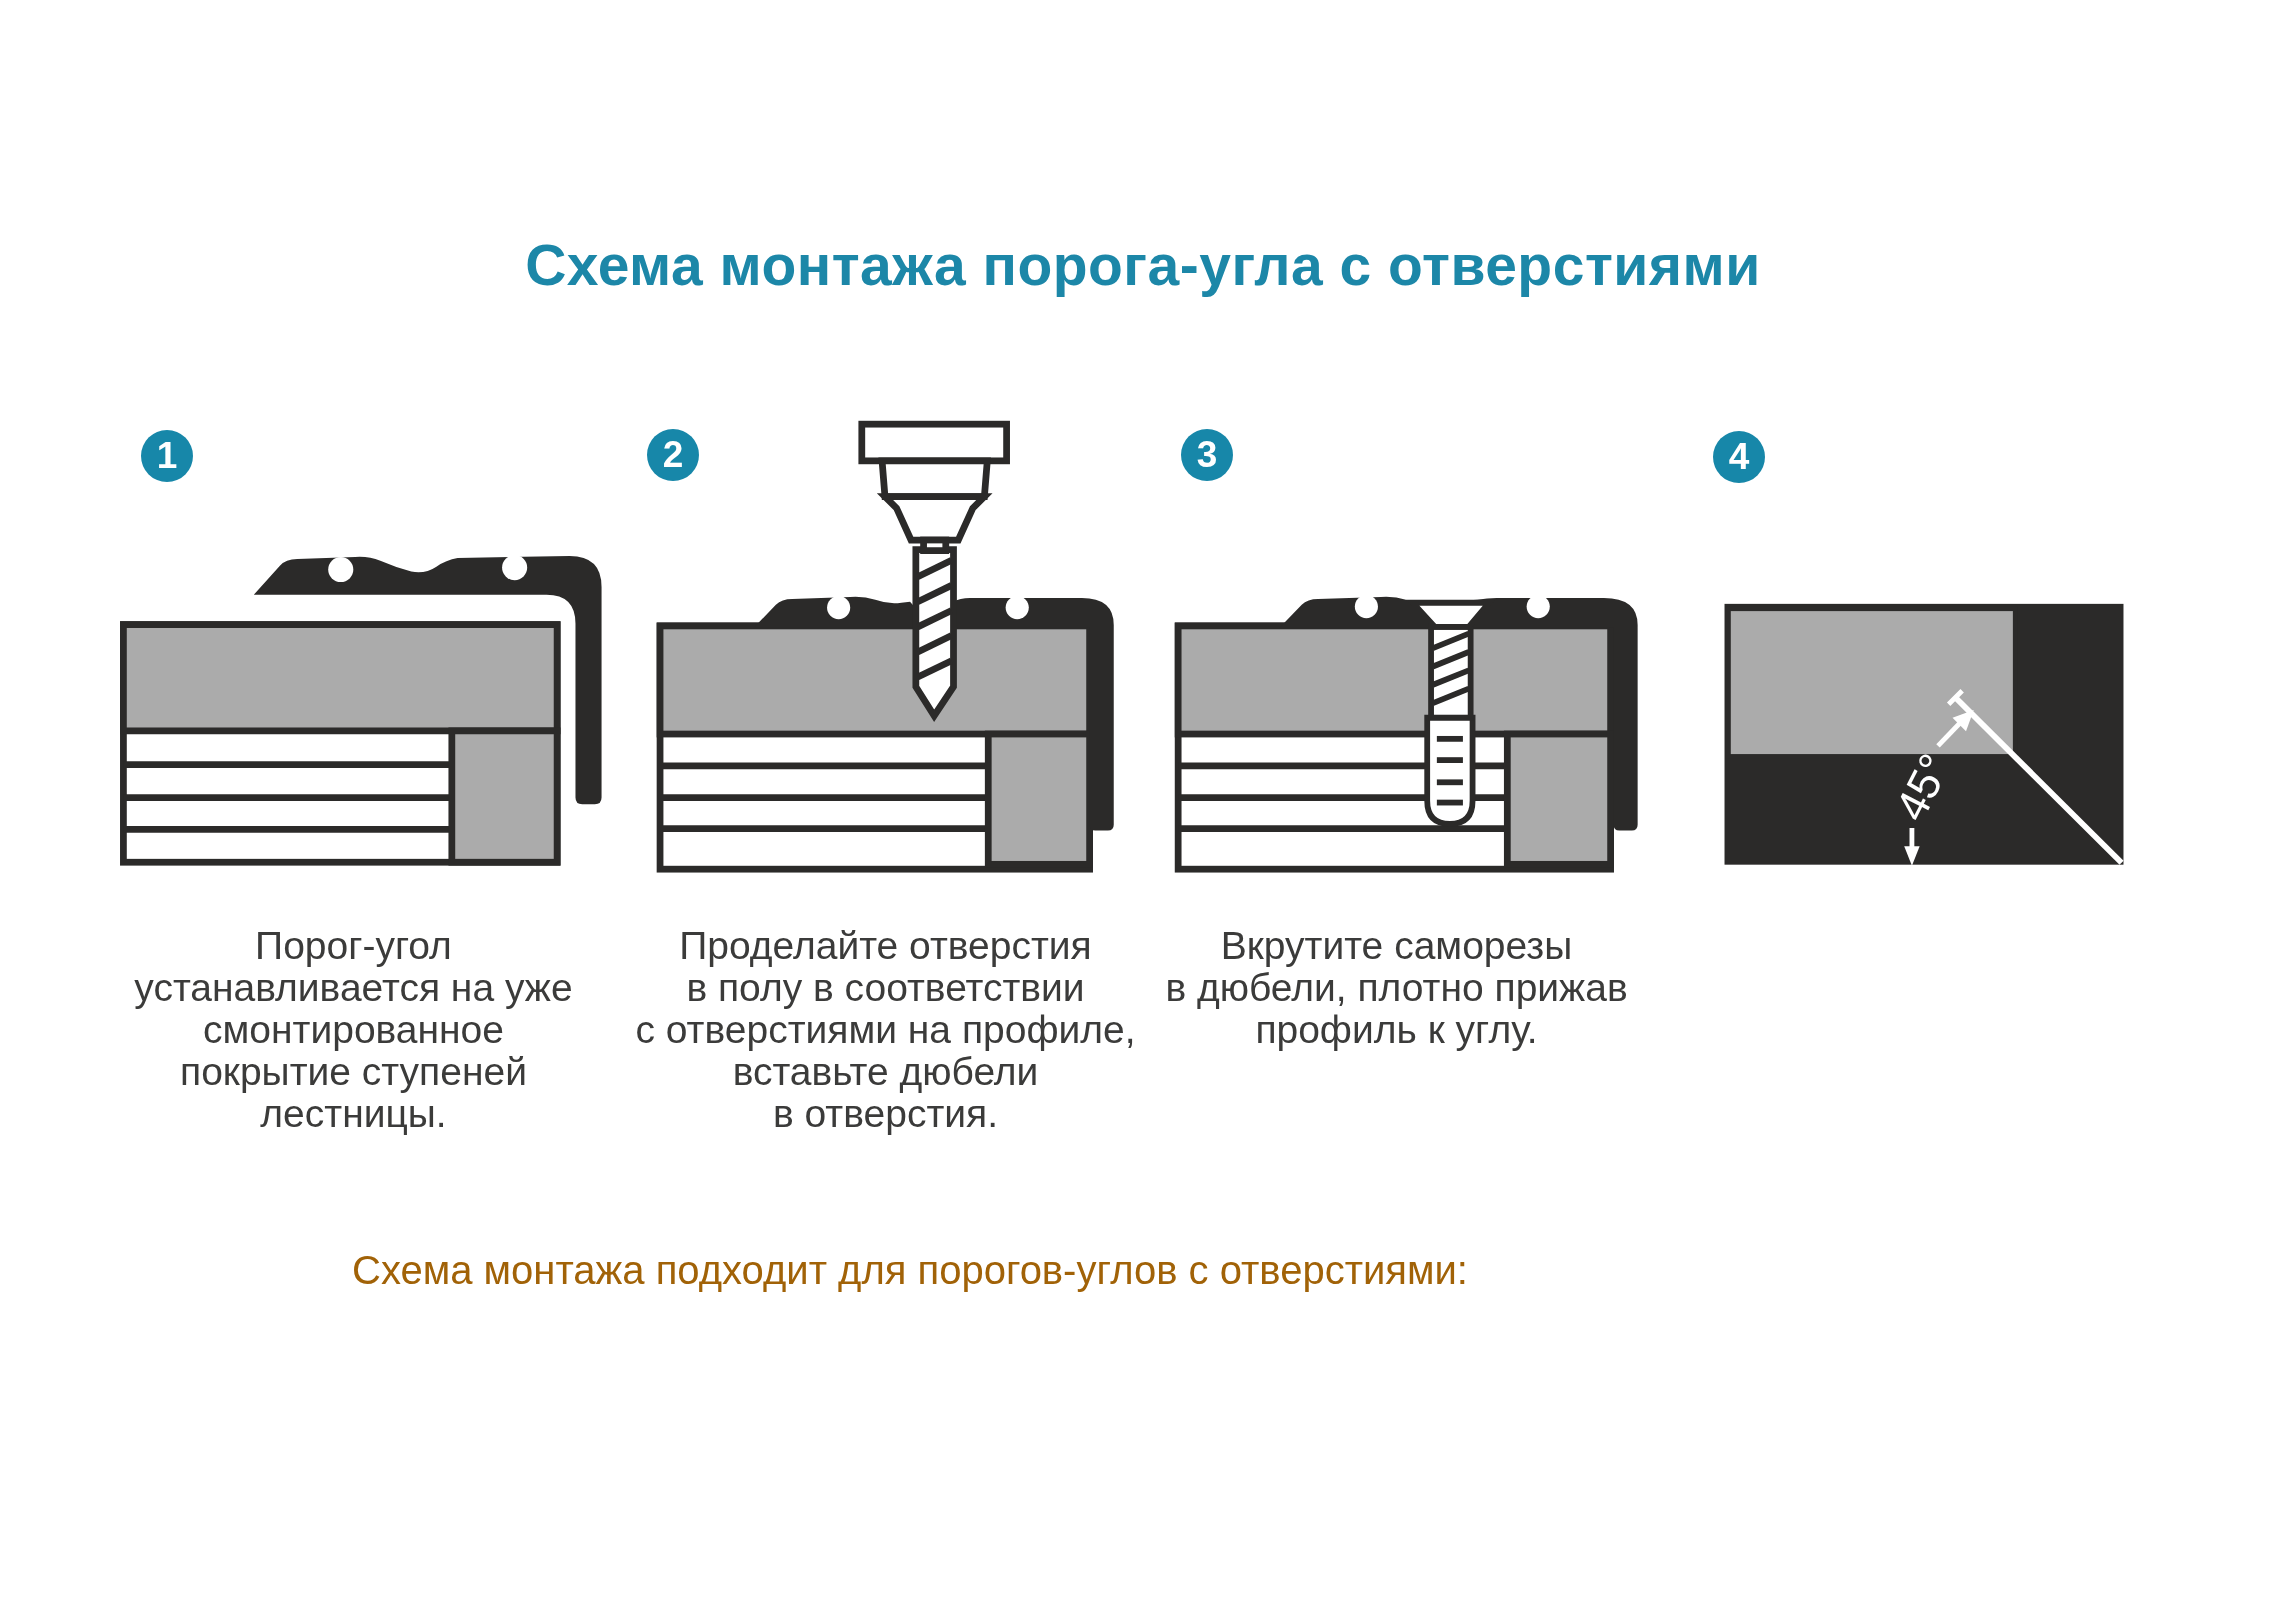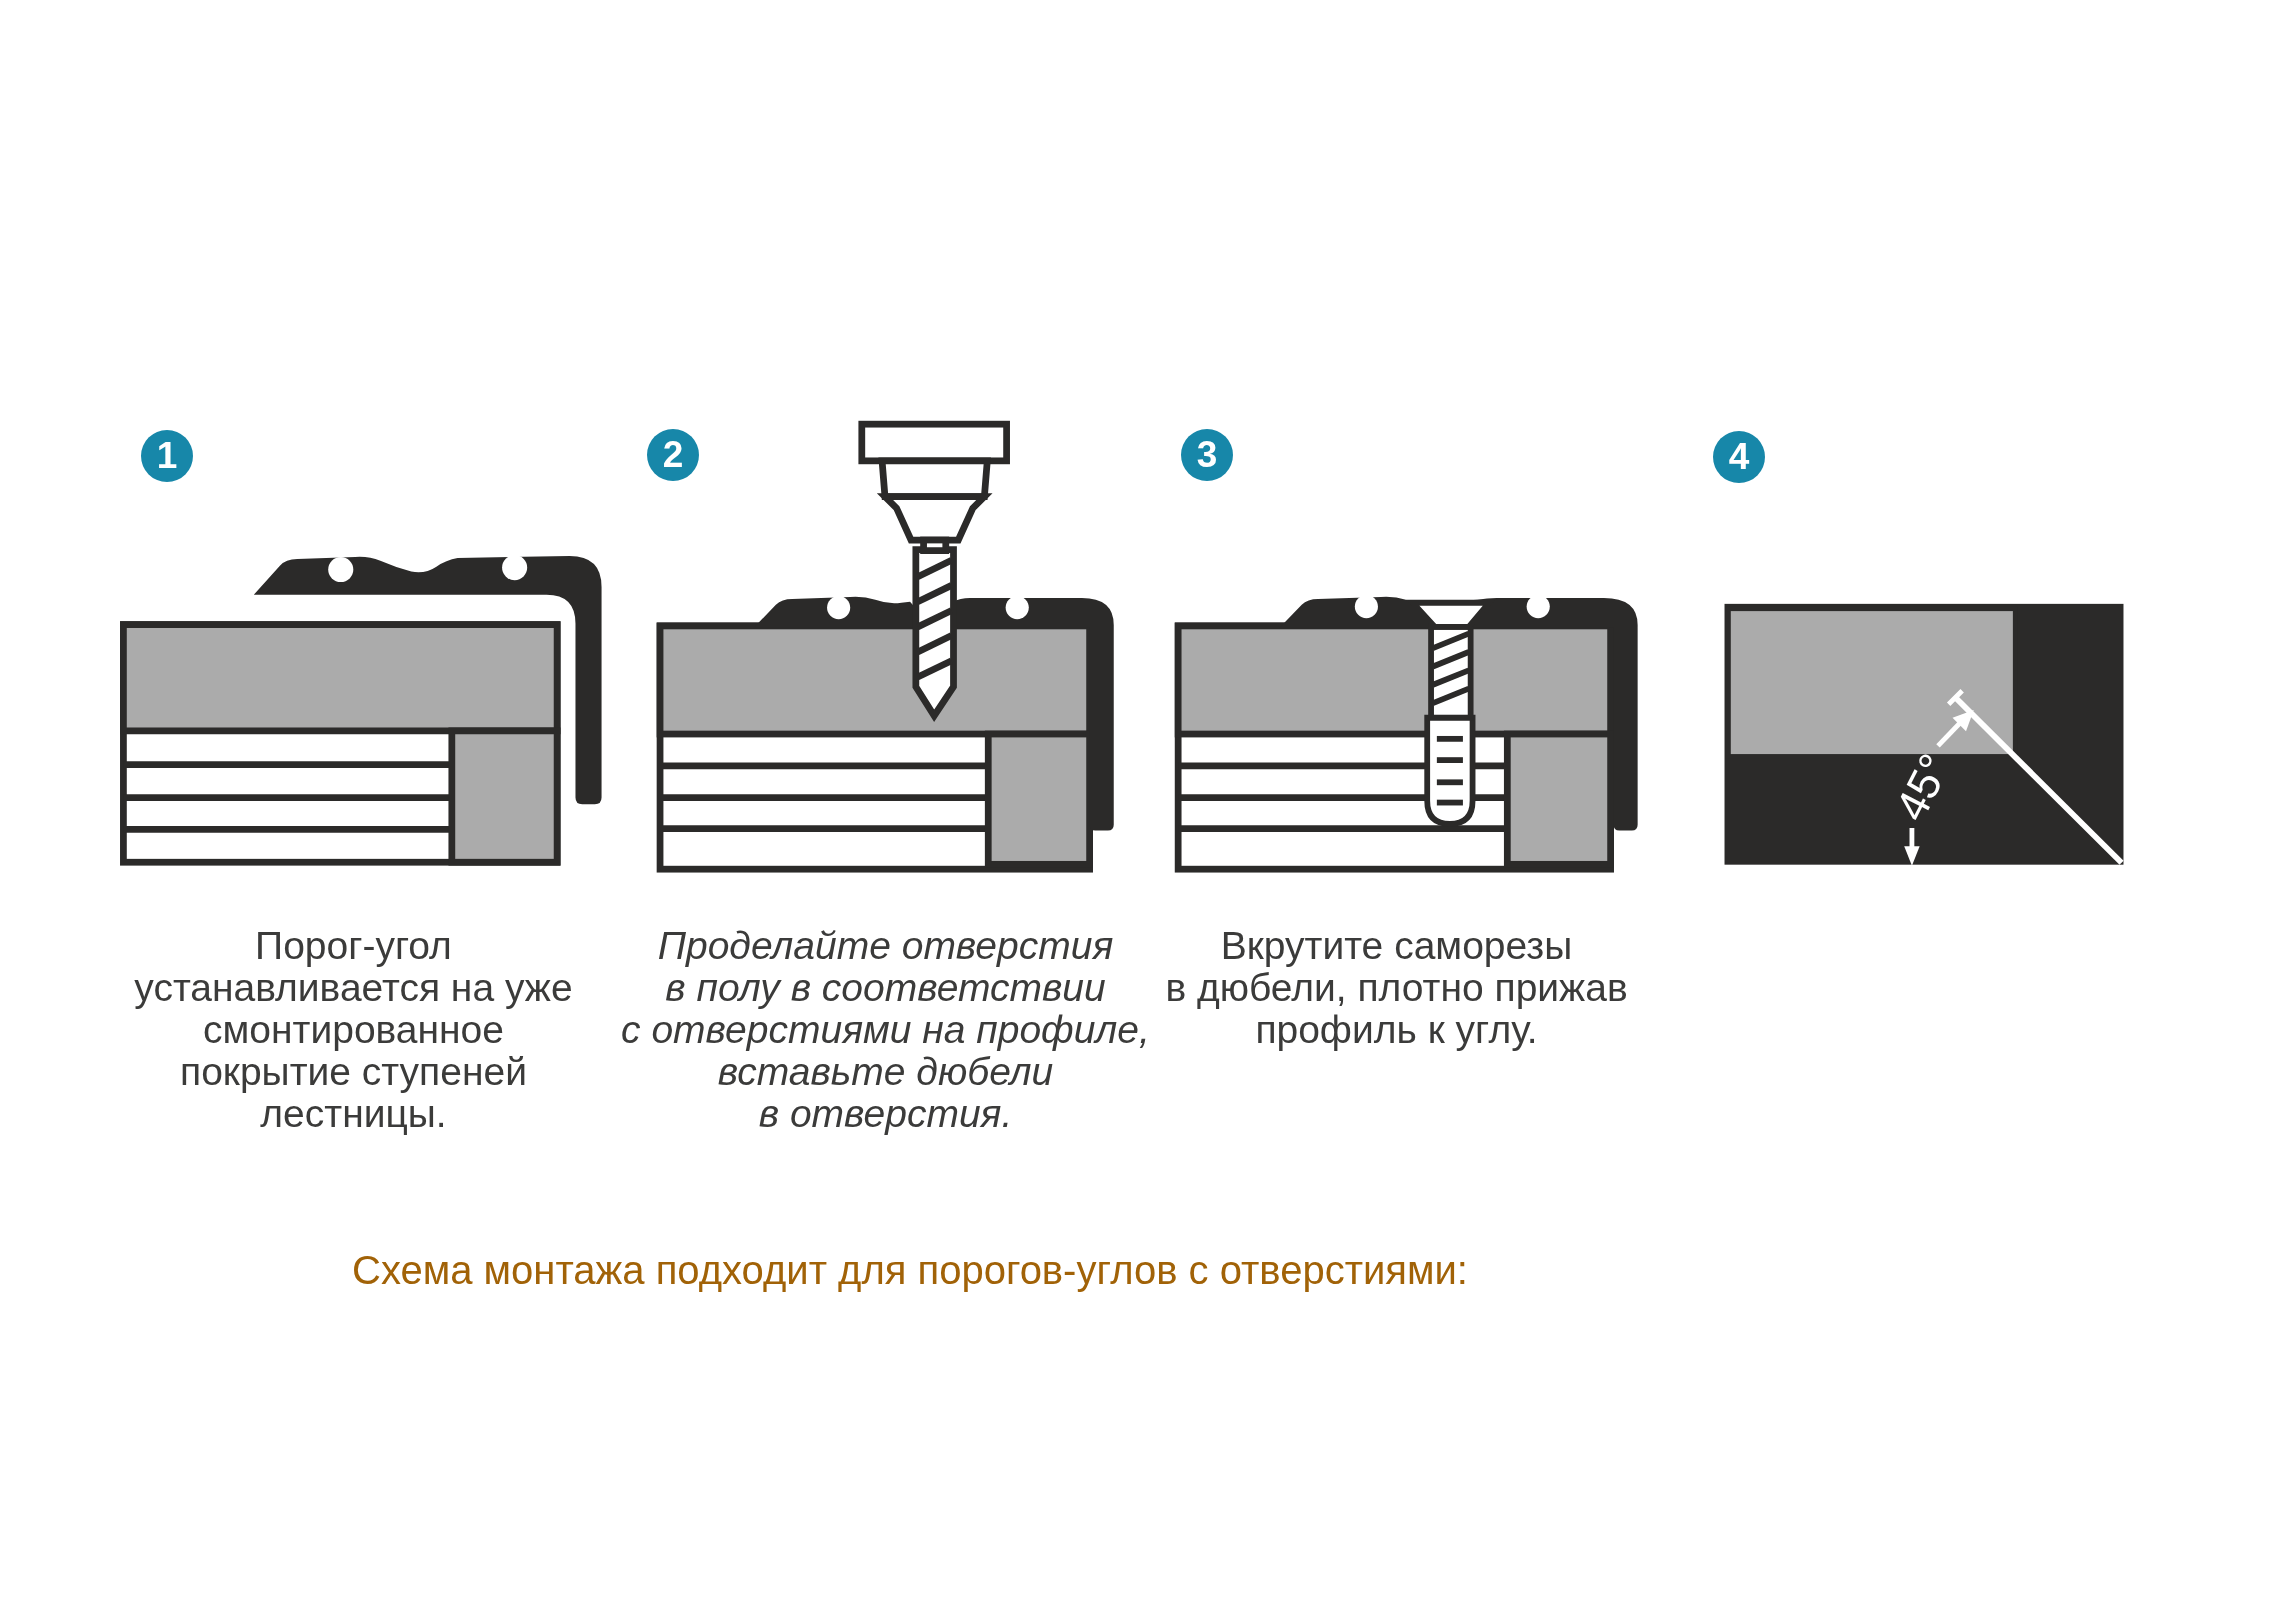--- a/index.html
+++ b/index.html
@@ -55,20 +55,21 @@
   .wh{fill:#ffffff;stroke:#2B2A29;stroke-width:7;}
   .ln{stroke:#2B2A29;stroke-width:7;fill:none;}
   .cut{fill:#ffffff;}
   .wln{stroke:#ffffff;fill:none;}
 </style>
 </head>
 <body>
 
 <div class="page">
 
+  <h1 class="title">Схема монтажа порога-угла с отверстиями</h1>
 
   <div class="badge" style="left:141px;top:430px;"><span>1</span></div>
   <div class="badge" style="left:647px;top:429px;"><span>2</span></div>
   <div class="badge" style="left:1181px;top:429px;"><span>3</span></div>
   <div class="badge" style="left:1713px;top:431px;"><span>4</span></div>
 
   <svg class="ill" style="left:106px;top:415px;" width="512" height="454" viewBox="0 0 530 470">
     <g>
       <rect class="wh" x="18" y="217" width="449" height="246"></rect>
       <rect class="gy" x="18" y="217" width="449" height="110"></rect>
@@ -157,21 +158,21 @@
       <line class="wln" style="stroke-width:5" x1="210" y1="442" x2="210" y2="465"></line>
       <polygon fill="#ffffff" points="210,481 202,461 218,461"></polygon>
     </g>
   </svg>
 
   <div class="caption" style="left:64px;top:925px;">Порог-угол
 устанавливается на уже
 смонтированное
 покрытие ступеней
 лестницы.</div>
-  <div class="caption" style="left:596px;top:925px;font-style:italic;">Проделайте отверстия
+  <div class="caption" style="left:596px;top:925px;">Проделайте отверстия
 в полу в соответствии
 с отверстиями на профиле,
 вставьте дюбели
 в отверстия.</div>
   <div class="caption" style="left:1107px;top:925px;">Вкрутите саморезы
 в дюбели, плотно прижав
 профиль к углу.</div>
 
   <div class="footer">
     <div>Схема монтажа подходит для порогов-углов с отверстиями:</div>

